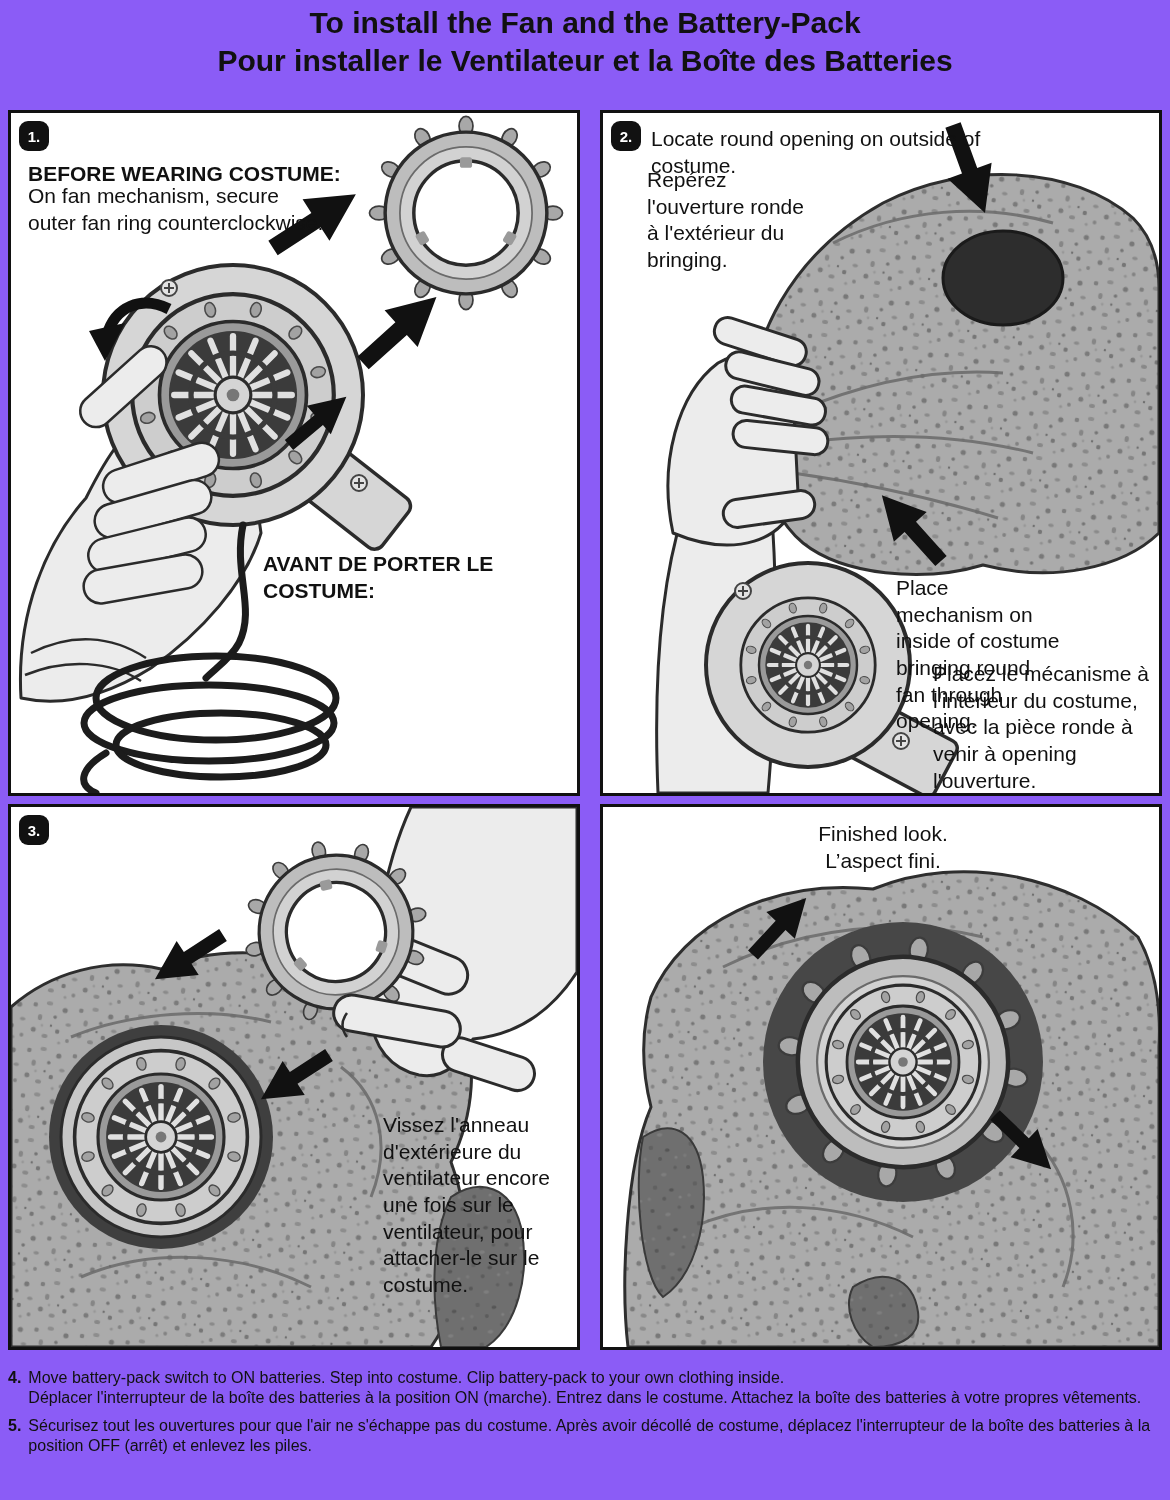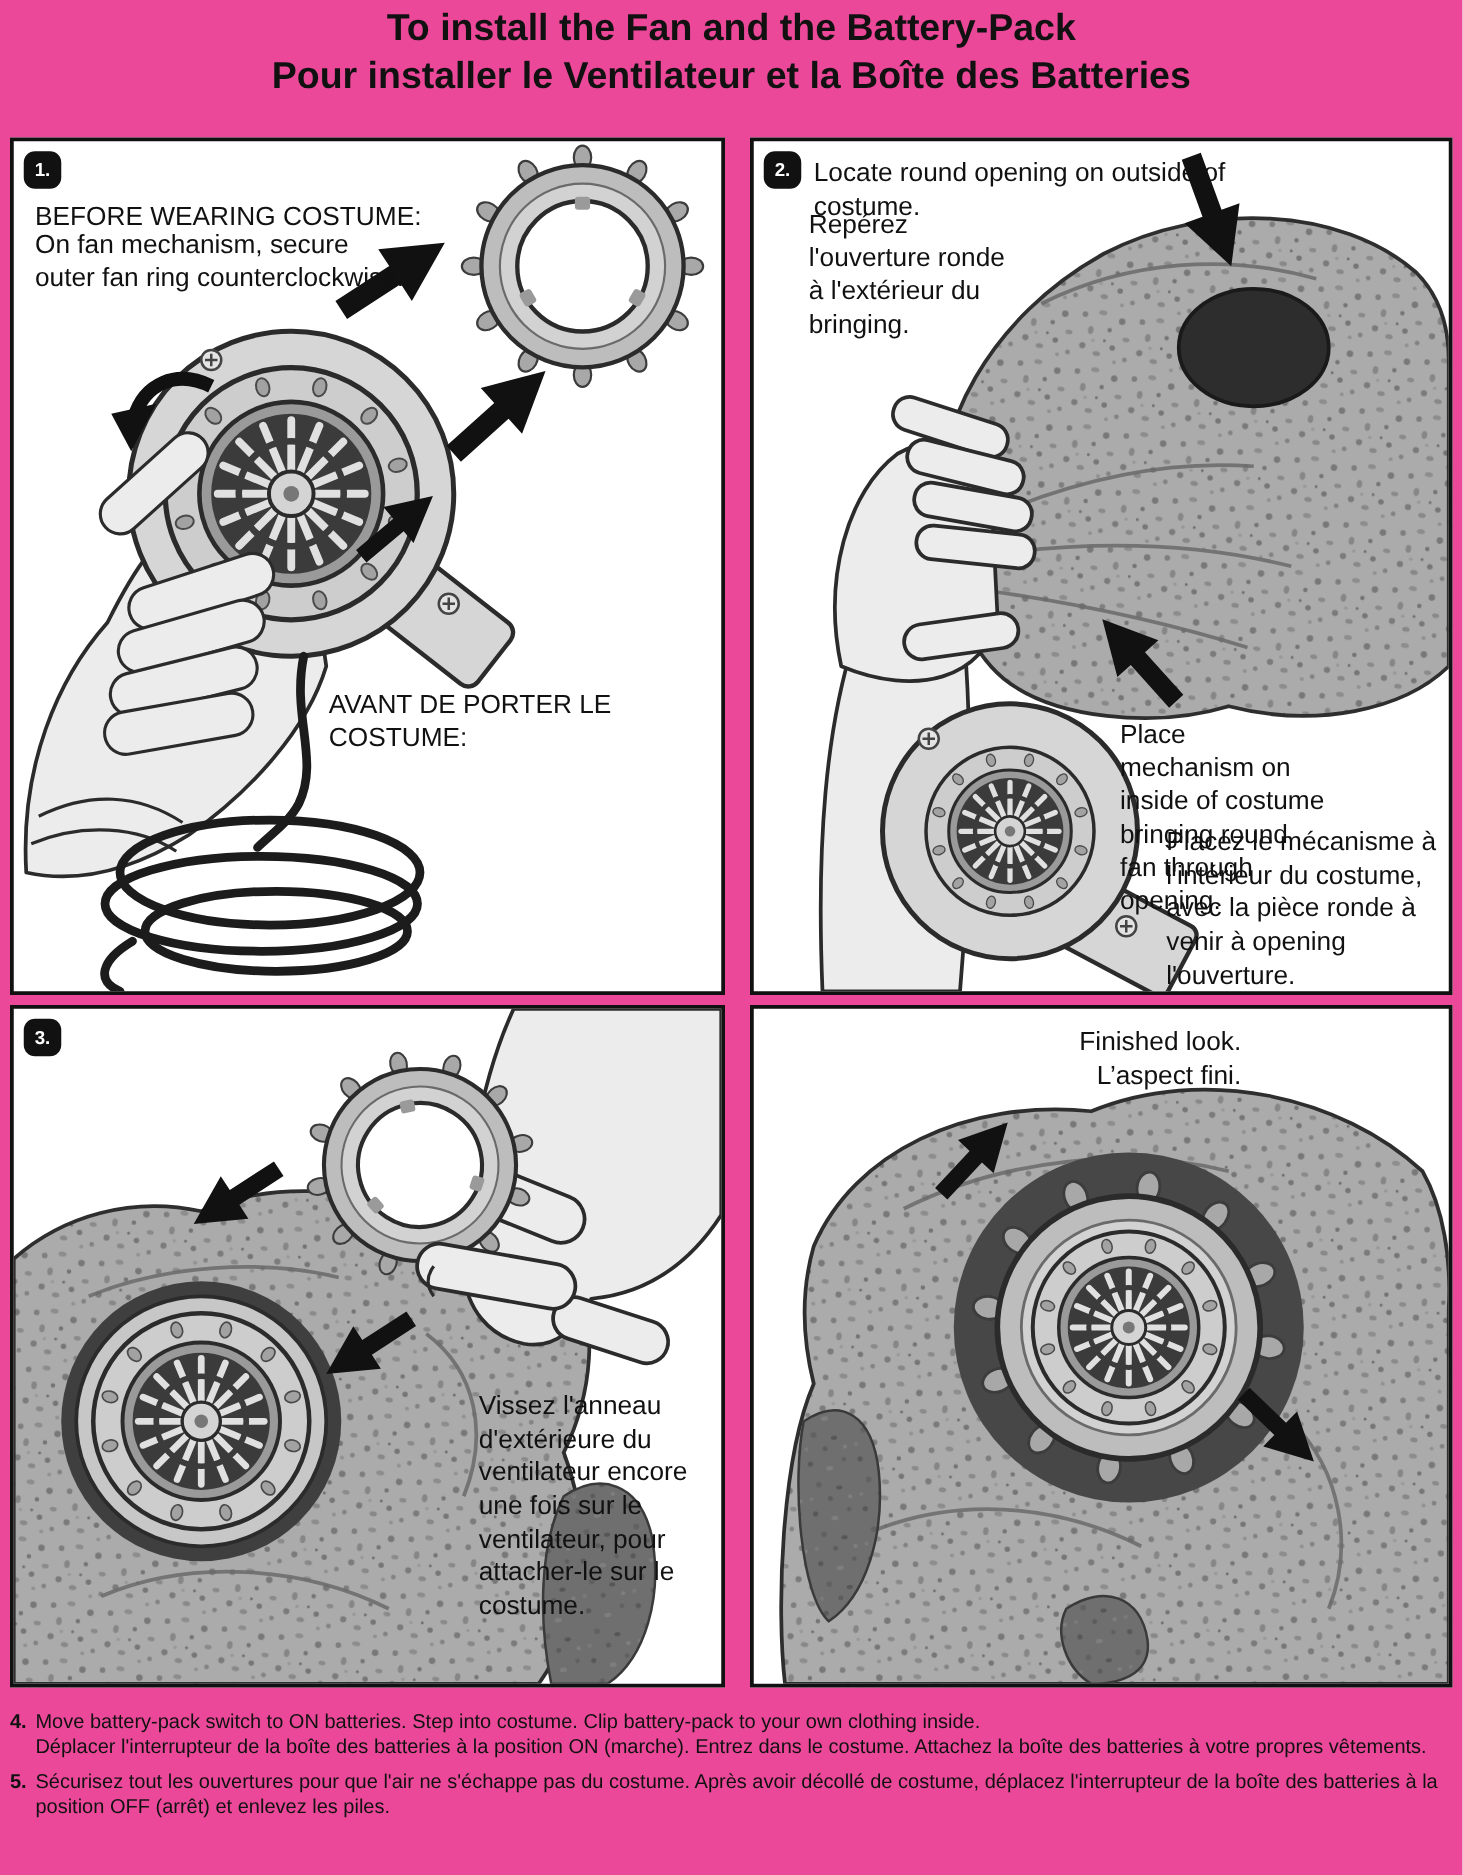--- a/index.html
+++ b/index.html
@@ -1,32 +1,32 @@
 <!DOCTYPE html>
 <html><head>
 <meta charset="utf-8">
 <style>
   *{margin:0;padding:0;box-sizing:border-box}
   html,body{background:#fff}
-  .page{position:relative;width:1170px;height:1500px;background:#ec4899;
+  .page{position:relative;width:1170px;height:1500px;background:#8b5cf6;
         font-family:"Liberation Sans",sans-serif;color:#111;overflow:hidden}
   .title{position:absolute;top:4px;left:0;width:100%;text-align:center;
          font-weight:bold;font-size:30px;line-height:1.25}
   .panel{position:absolute;border:3px solid #111;background:#fff}
   #panel1{left:8px;top:110px;width:572px;height:686px}
   #panel2{left:600px;top:110px;width:562px;height:686px}
   #panel3{left:8px;top:804px;width:572px;height:546px}
   #panel4{left:600px;top:804px;width:562px;height:546px}
   .illus{position:absolute;left:0;top:0;width:100%;height:100%}
   .badge{position:absolute;width:30px;height:30px;background:#111;color:#fff;
          border-radius:9px;font-size:15px;font-weight:bold;
          display:flex;align-items:center;justify-content:center;z-index:5}
   .txt{position:absolute;font-size:21px;line-height:1.27;z-index:4}
-  .bold{font-weight:normal}
-  .center{text-align:right}
+  .bold{font-weight:bold}
+  .center{text-align:center}
   .footer{position:absolute;left:8px;top:1368px;width:1154px;
           font-size:16px;line-height:1.26}
   .foot-step{display:flex;gap:7px;margin-bottom:8px}
   .foot-num{font-weight:bold;flex:0 0 auto}
   .defs-holder{position:absolute;width:0;height:0;overflow:hidden}
 </style>
 </head>
 <body>
 
 <div class="page">

